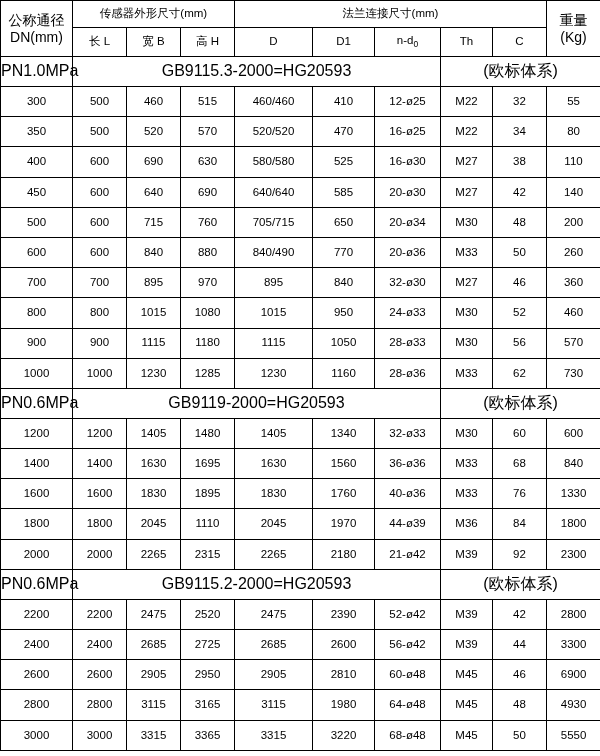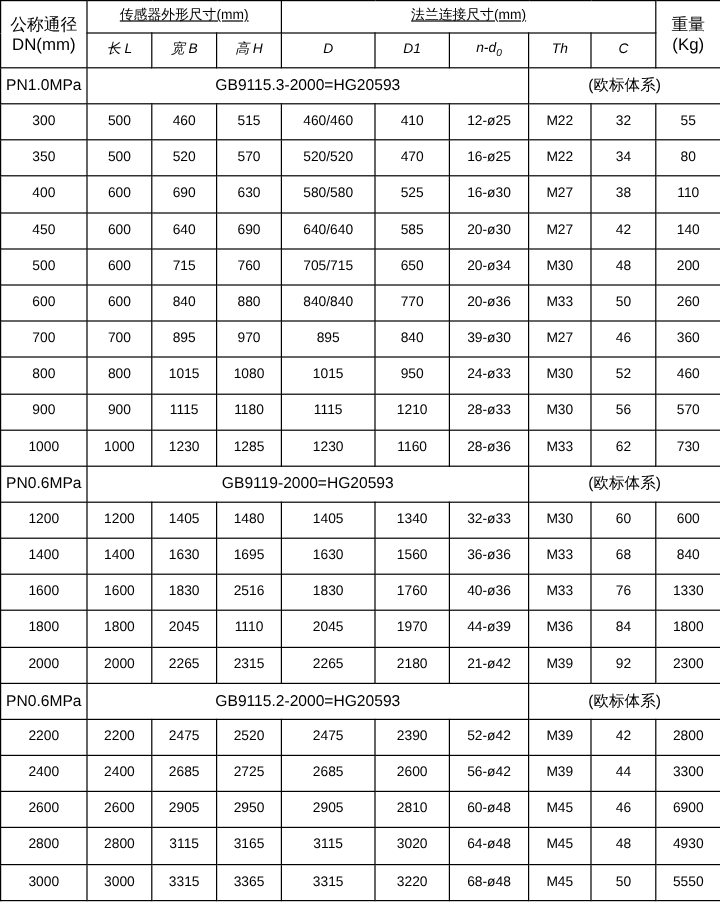--- a/index.html
+++ b/index.html
@@ -44,38 +44,36 @@
   col.c7 { width: 52px; }
   col.c8 { width: 54px; }
   col.c9 { width: 54px; }
 
   thead td {
     font-size: 11.5px;
     height: 26px;
   }
   .hdr-group {
     font-size: 11.5px;
-    text-decoration: underline;
   }
   .hdr-sub {
     font-size: 11.5px;
     height: 28px;
-    font-style: italic;
   }
   .hdr-stack {
     line-height: 1.35;
     font-size: 14px;
   }
   tbody td {
     height: 29.2px;
     font-size: 11.5px;
   }
   tr.section td {
     height: 29px;
-    font-size: 13px;
+    font-size: 16px;
   }
   td.sec-label {
     text-align: left;
     padding-left: 8px;
   }
   td.sec-std {
     text-align: left;
     padding-left: 8px;
   }
   td.sec-note {
@@ -190,35 +188,35 @@
           <td>20-ø34</td>
           <td>M30</td>
           <td>48</td>
           <td>200</td>
         </tr>
         <tr>
           <td>600</td>
           <td>600</td>
           <td>840</td>
           <td>880</td>
-          <td>840/840</td>
+          <td>840/490</td>
           <td>770</td>
           <td>20-ø36</td>
           <td>M33</td>
           <td>50</td>
           <td>260</td>
         </tr>
         <tr>
           <td>700</td>
           <td>700</td>
           <td>895</td>
           <td>970</td>
           <td>895</td>
           <td>840</td>
-          <td>39-ø30</td>
+          <td>32-ø30</td>
           <td>M27</td>
           <td>46</td>
           <td>360</td>
         </tr>
         <tr>
           <td>800</td>
           <td>800</td>
           <td>1015</td>
           <td>1080</td>
           <td>1015</td>
@@ -227,21 +225,21 @@
           <td>M30</td>
           <td>52</td>
           <td>460</td>
         </tr>
         <tr>
           <td>900</td>
           <td>900</td>
           <td>1115</td>
           <td>1180</td>
           <td>1115</td>
-          <td>1210</td>
+          <td>1050</td>
           <td>28-ø33</td>
           <td>M30</td>
           <td>56</td>
           <td>570</td>
         </tr>
         <tr>
           <td>1000</td>
           <td>1000</td>
           <td>1230</td>
           <td>1285</td>
@@ -278,21 +276,21 @@
           <td>1560</td>
           <td>36-ø36</td>
           <td>M33</td>
           <td>68</td>
           <td>840</td>
         </tr>
         <tr>
           <td>1600</td>
           <td>1600</td>
           <td>1830</td>
-          <td>2516</td>
+          <td>1895</td>
           <td>1830</td>
           <td>1760</td>
           <td>40-ø36</td>
           <td>M33</td>
           <td>76</td>
           <td>1330</td>
         </tr>
         <tr>
           <td>1800</td>
           <td>1800</td>
@@ -357,21 +355,21 @@
           <td>M45</td>
           <td>46</td>
           <td>6900</td>
         </tr>
         <tr>
           <td>2800</td>
           <td>2800</td>
           <td>3115</td>
           <td>3165</td>
           <td>3115</td>
-          <td>3020</td>
+          <td>1980</td>
           <td>64-ø48</td>
           <td>M45</td>
           <td>48</td>
           <td>4930</td>
         </tr>
         <tr>
           <td>3000</td>
           <td>3000</td>
           <td>3315</td>
           <td>3365</td>

